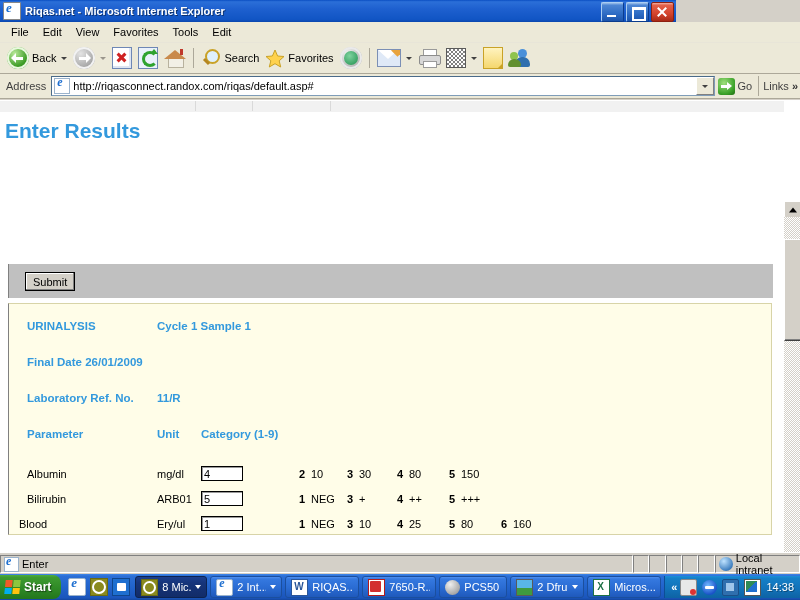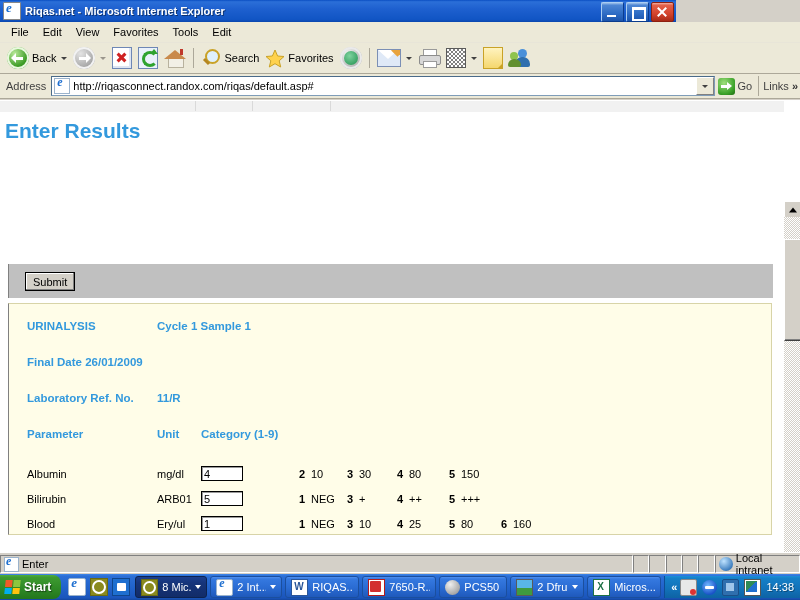--- a/index.html
+++ b/index.html
@@ -430,21 +430,21 @@
               <input type="text" class="cellinput" value="5" style="">
             </div>
             <div class="pcol catnum" style="left: 290px; top: 189px;">1</div>
             <div class="pcol catval" style="left: 302px; top: 189px;">NEG</div>
             <div class="pcol catnum" style="left: 338px; top: 189px;">3</div>
             <div class="pcol catval" style="left: 350px; top: 189px;">+</div>
             <div class="pcol catnum" style="left: 388px; top: 189px;">4</div>
             <div class="pcol catval" style="left: 400px; top: 189px;">++</div>
             <div class="pcol catnum" style="left: 440px; top: 189px;">5</div>
             <div class="pcol catval" style="left: 452px; top: 189px;">+++</div>
-            <div class="pcol rowlbl" style="left: 18px; top: 214px;">Blood</div>
+            <div class="pcol rowlbl" style="left: 10px; top: 214px;">Blood</div>
             <div class="pcol rowunit" style="left: 148px; top: 214px;">Ery/ul</div>
             <div class="pcol" style="left: 192px; top: 212px;">
               <input type="text" class="cellinput" value="1" style="">
             </div>
             <div class="pcol catnum" style="left: 290px; top: 214px;">1</div>
             <div class="pcol catval" style="left: 302px; top: 214px;">NEG</div>
             <div class="pcol catnum" style="left: 338px; top: 214px;">3</div>
             <div class="pcol catval" style="left: 350px; top: 214px;">10</div>
             <div class="pcol catnum" style="left: 388px; top: 214px;">4</div>
             <div class="pcol catval" style="left: 400px; top: 214px;">25</div>

